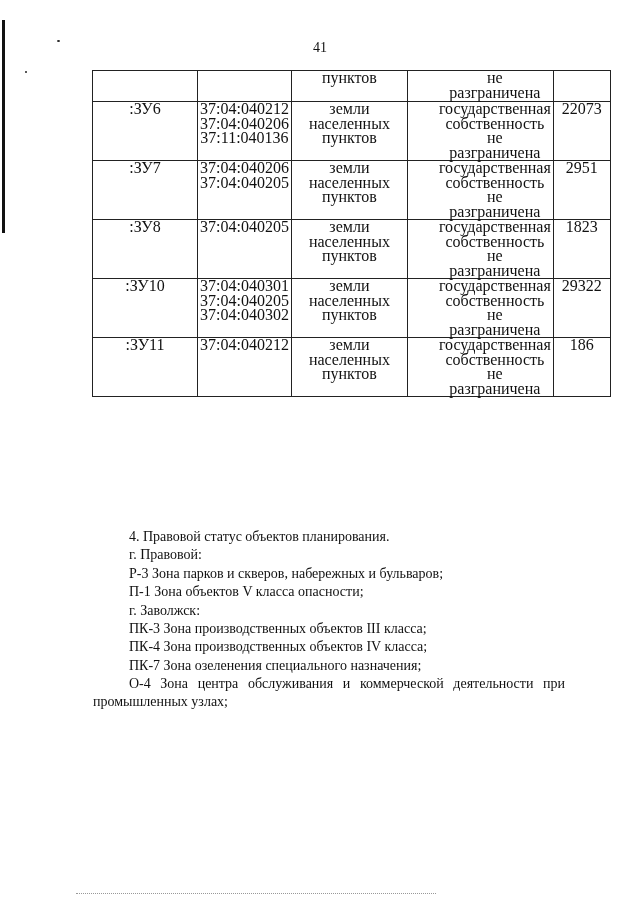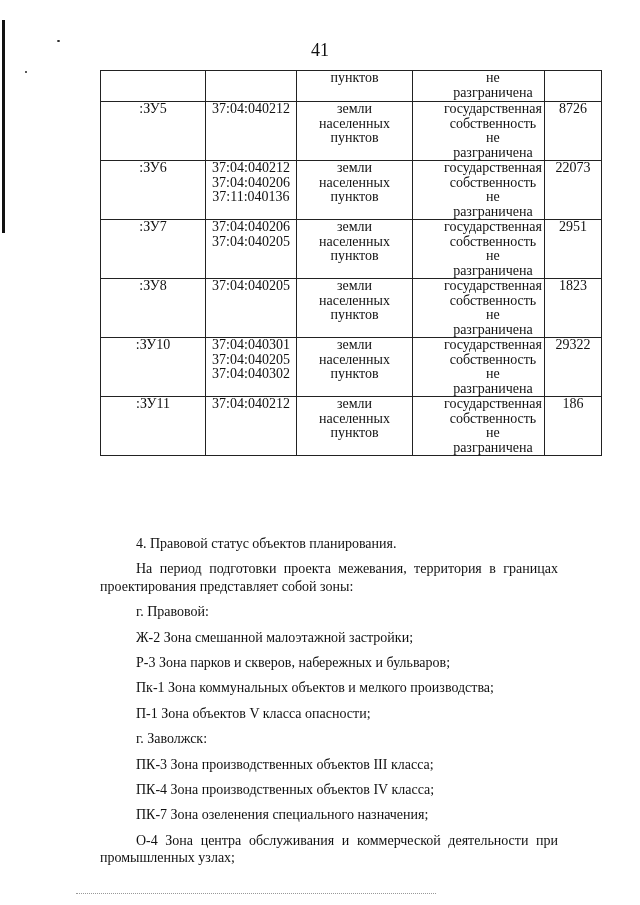--- a/index.html
+++ b/index.html
@@ -1,32 +1,32 @@
 <!DOCTYPE html>
 <html><head>
 <meta charset="utf-8">
 <style>
   html, body { margin: 0; padding: 0; background: #ffffff; }
   body { width: 640px; height: 905px; position: relative; overflow: hidden;
          font-family: "Liberation Serif", serif; color: #111; }
   .margin-line { position: absolute; left: 2px; top: 20px; width: 3px; height: 213px; background: #111; }
   .speck { position: absolute; background: #222; border-radius: 50%; }
-  .page-number { position: absolute; left: 0; width: 640px; top: 40px; text-align: center; font-size: 18px; }
-  table.plots { position: absolute; left: 100px; top: 70px; border-collapse: collapse; font-size: 14px; line-height: 14.5px; }
+  .page-number { position: absolute; left: 0; width: 640px; top: 40px; text-align: center; font-size: 14px; }
+  table.plots { position: absolute; left: 92px; top: 70px; border-collapse: collapse; font-size: 16px; line-height: 14.5px; }
   table.plots td { border: 1px solid #222; vertical-align: top; text-align: center; padding: 0 2px; }
   table.plots td.c1 { width: 100px; }
   table.plots td.c2 { width: 86px; }
   table.plots td.c3 { width: 111px; }
   table.plots td.c4 { width: 96px; padding-left: 31px; }
   table.plots td.c5 { width: 52px; }
   table.plots tr.r0 td { height: 30px; }
   table.plots tr.rn td { height: 57px; }
   .cell-line { display: block; }
   .text { position: absolute; left: 92px; width: 474px; top: 527px; font-size: 14px; line-height: 17.4px; }
-  .text p { margin: 8px; text-align: justify; }
+  .text p { margin: 1px; text-align: justify; }
   .text p.indent { text-indent: 36px; }
   .scan-dots { position: absolute; top: 893px; left: 76px; width: 360px; height: 1px;
                border-top: 1px dotted #999; }
 </style>
 </head>
 <body>
 
 <div class="margin-line"></div>
 <div class="speck" style="left:57px;top:40px;width:3px;height:2px;"></div>
 <div class="speck" style="left:25px;top:71px;width:2px;height:2px;"></div>
@@ -39,38 +39,20 @@
         <td class="c1"></td>
         <td class="c2"></td>
         <td class="c3">
           <span class="cell-line">пунктов</span>
         </td>
         <td class="c4">
           <span class="cell-line">не</span>
           <span class="cell-line">разграничена</span>
         </td>
         <td class="c5"></td>
-      </tr>
-      <tr class="rn">
-        <td class="c1">:ЗУ5</td>
-        <td class="c2">
-          <span class="cell-line">37:04:040212</span>
-        </td>
-        <td class="c3">
-          <span class="cell-line">земли</span>
-          <span class="cell-line">населенных</span>
-          <span class="cell-line">пунктов</span>
-        </td>
-        <td class="c4">
-          <span class="cell-line">государственная</span>
-          <span class="cell-line">собственность</span>
-          <span class="cell-line">не</span>
-          <span class="cell-line">разграничена</span>
-        </td>
-        <td class="c5">8726</td>
       </tr>
       <tr class="rn">
         <td class="c1">:ЗУ6</td>
         <td class="c2">
           <span class="cell-line">37:04:040212</span>
           <span class="cell-line">37:04:040206</span>
           <span class="cell-line">37:11:040136</span>
         </td>
         <td class="c3">
           <span class="cell-line">земли</span>
@@ -158,25 +140,22 @@
           <span class="cell-line">не</span>
           <span class="cell-line">разграничена</span>
         </td>
         <td class="c5">186</td>
       </tr>
     </tbody>
 </table>
 
 <div class="text">
   <p class="indent">4. Правовой статус объектов планирования.</p>
-  <p class="indent">На период подготовки проекта межевания, территория в границах проектирования представляет собой зоны:</p>
   <p class="indent">г. Правовой:</p>
-  <p class="indent">Ж-2 Зона смешанной малоэтажной застройки;</p>
   <p class="indent">Р-3 Зона парков и скверов, набережных и бульваров;</p>
-  <p class="indent">Пк-1 Зона коммунальных объектов и мелкого производства;</p>
   <p class="indent">П-1 Зона объектов V класса опасности;</p>
   <p class="indent">г. Заволжск:</p>
   <p class="indent">ПК-3 Зона производственных объектов  III класса;</p>
   <p class="indent">ПК-4 Зона производственных объектов  IV класса;</p>
   <p class="indent">ПК-7 Зона озеленения специального назначения;</p>
   <p class="indent">О-4   Зона центра обслуживания и коммерческой деятельности при промышленных  узлах;</p>
 </div>
 
 <div class="scan-dots"></div>
 

